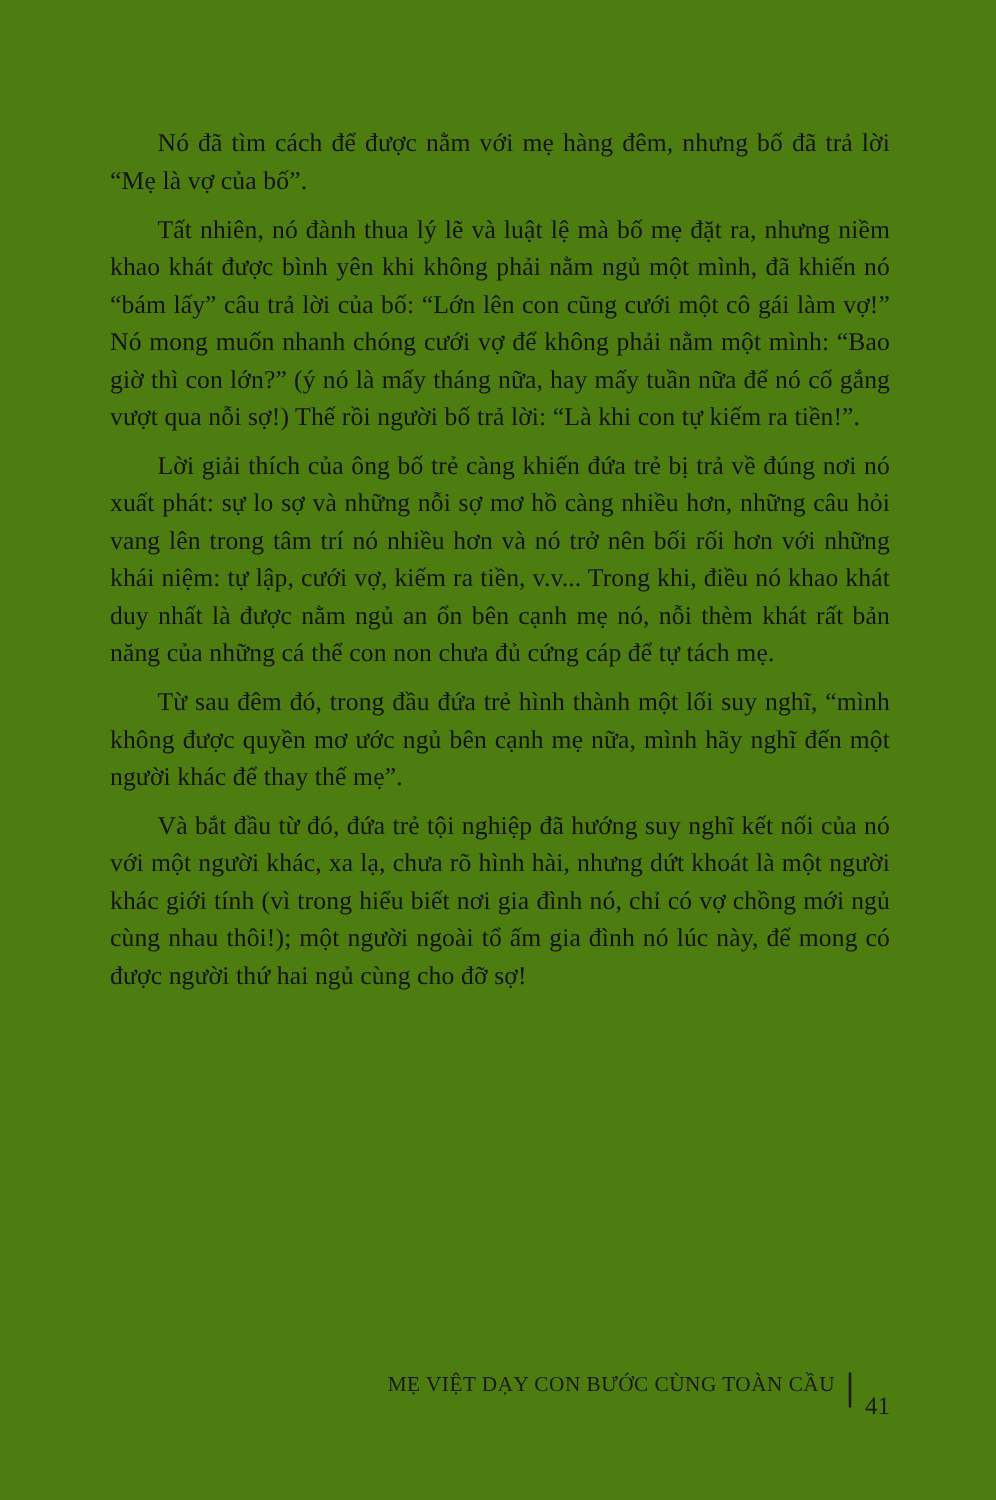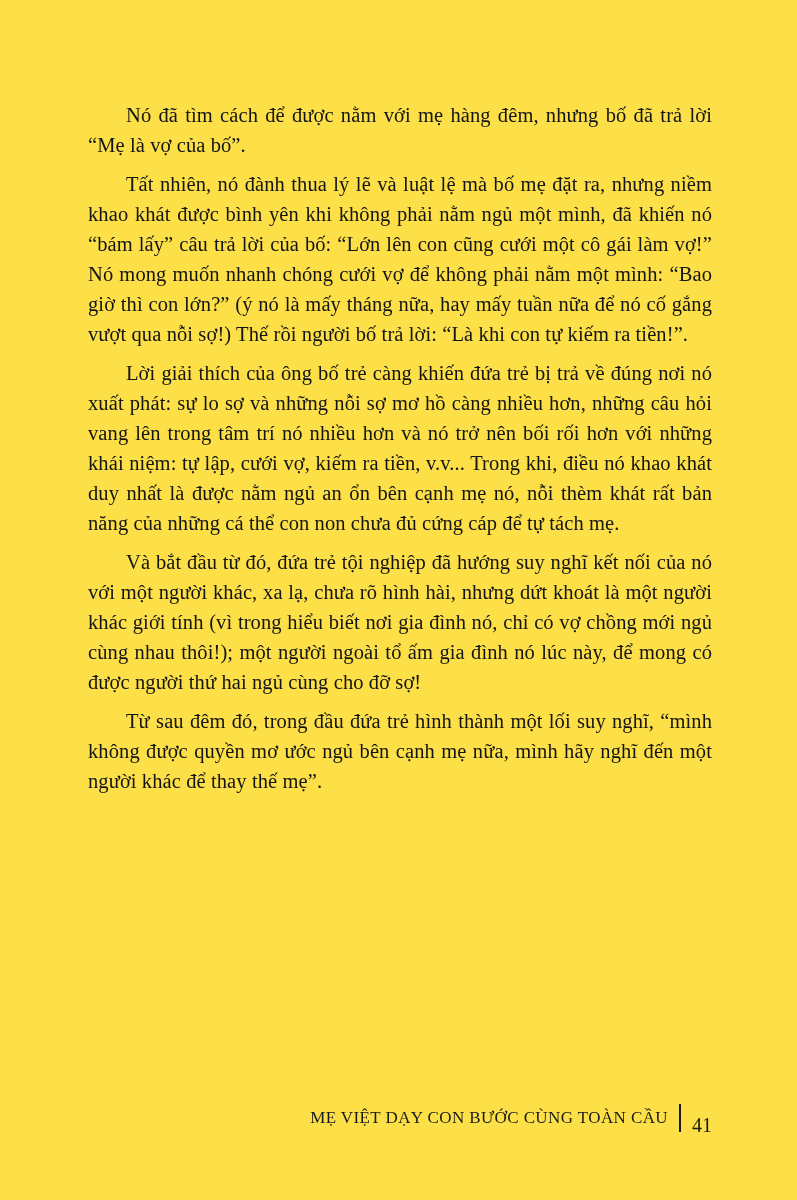--- a/index.html
+++ b/index.html
@@ -4,21 +4,21 @@
 <style>
   html, body {
     margin: 0;
     padding: 0;
     background: #ffffff;
   }
   .page {
     position: relative;
     width: 797px;
     height: 1200px;
-    background: #fde047;
+    background: #4d7c0f;
     overflow: hidden;
     font-family: "Liberation Serif", "DejaVu Serif", serif;
     color: #141414;
   }
   .text-block {
     position: absolute;
     top: 100px;
     left: 88px;
     width: 624px;
   }
@@ -30,21 +30,21 @@
     text-indent: 38px;
     letter-spacing: 0.1px;
   }
   .text-block p .run-italic {
   }
   .page-footer {
     position: absolute;
     right: 85px;
     bottom: 63px;
     display: flex;
-    align-items: center;
+    align-items: flex-start;
     gap: 11px;
   }
   .running-title {
     font-size: 17px;
     letter-spacing: 0.4px;
     text-transform: uppercase;
     white-space: nowrap;
     color: #1a1a1a;
   }
   .footer-separator {
@@ -61,22 +61,22 @@
 </head>
 <body>
 
 <div class="page">
 
   <div class="text-block">
 
   <p><span>Nó đã tìm cách để được nằm với mẹ hàng đêm, nhưng bố đã trả lời “Mẹ là vợ của bố”.</span></p>
       <p><span>Tất nhiên, nó đành thua lý lẽ và luật lệ mà bố mẹ đặt ra, nhưng niềm khao khát được bình yên khi không phải nằm ngủ một mình, đã khiến nó “bám lấy” câu trả lời của bố: “</span><span class="run-italic">Lớn lên con cũng cưới một cô gái làm vợ!</span><span>” Nó mong muốn nhanh chóng cưới vợ để không phải nằm một mình: “</span><span class="run-italic">Bao giờ thì con lớn</span><span>?” (ý nó là mấy tháng nữa, hay mấy tuần nữa để nó cố gắng vượt qua nỗi sợ!) Thế rồi người bố trả lời: “</span><span class="run-italic">Là khi con tự kiếm ra tiền!</span><span>”.</span></p>
       <p><span>Lời giải thích của ông bố trẻ càng khiến đứa trẻ bị trả về đúng nơi nó xuất phát: sự lo sợ và những nỗi sợ mơ hồ càng nhiều hơn, những câu hỏi vang lên trong tâm trí nó nhiều hơn và nó trở nên bối rối hơn với những khái niệm: </span><span class="run-italic">tự lập, cưới vợ, kiếm ra tiền</span><span>, v.v... Trong khi, điều nó khao khát duy nhất là được nằm ngủ an ổn bên cạnh mẹ nó, nỗi thèm khát rất bản năng của những cá thể con non chưa đủ cứng cáp để tự tách mẹ.</span></p>
+      <p><span>Từ sau đêm đó, trong đầu đứa trẻ hình thành một lối suy nghĩ, </span><span class="run-italic">“mình không được quyền mơ ước ngủ bên cạnh mẹ nữa, mình hãy nghĩ đến một người khác để thay thế mẹ”</span><span>.</span></p>
       <p><span>Và bắt đầu từ đó, đứa trẻ tội nghiệp đã hướng suy nghĩ kết nối của nó với một người khác, xa lạ, chưa rõ hình hài, nhưng dứt khoát là một người khác giới tính (vì trong hiểu biết nơi gia đình nó, chỉ có vợ chồng mới ngủ cùng nhau thôi!); một người ngoài tổ ấm gia đình nó lúc này, để mong có được người thứ hai ngủ cùng cho đỡ sợ!</span></p>
-      <p><span>Từ sau đêm đó, trong đầu đứa trẻ hình thành một lối suy nghĩ, </span><span class="run-italic">“mình không được quyền mơ ước ngủ bên cạnh mẹ nữa, mình hãy nghĩ đến một người khác để thay thế mẹ”</span><span>.</span></p>
     </div>
 
   <div class="page-footer">
     <span class="running-title">MẸ VIỆT DẠY CON BƯỚC CÙNG TOÀN CẦU</span>
     <span class="footer-separator"></span>
     <span class="page-number">41</span>
   </div>
 
 </div>
 

